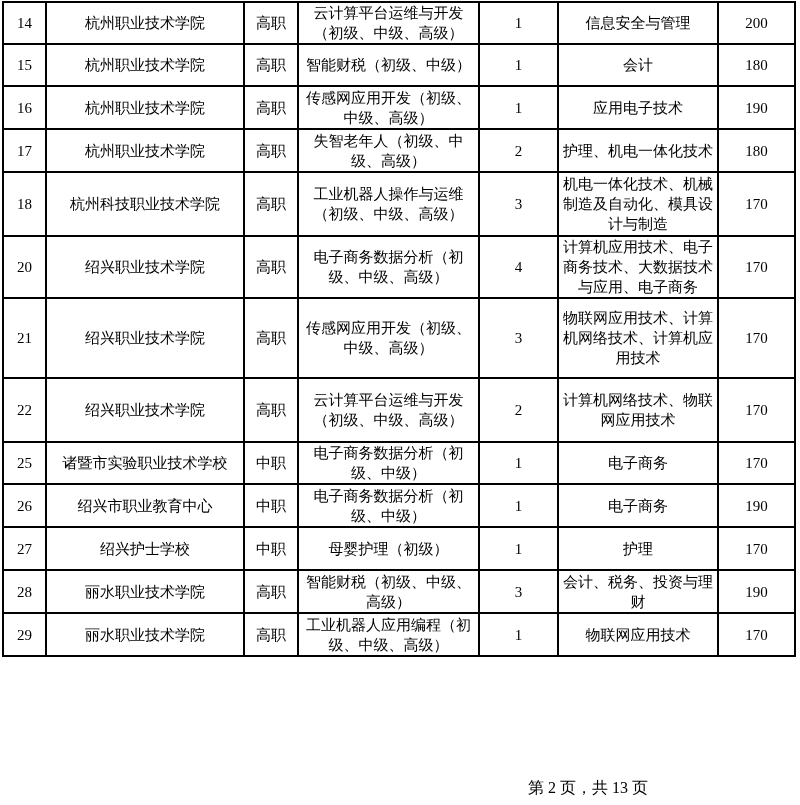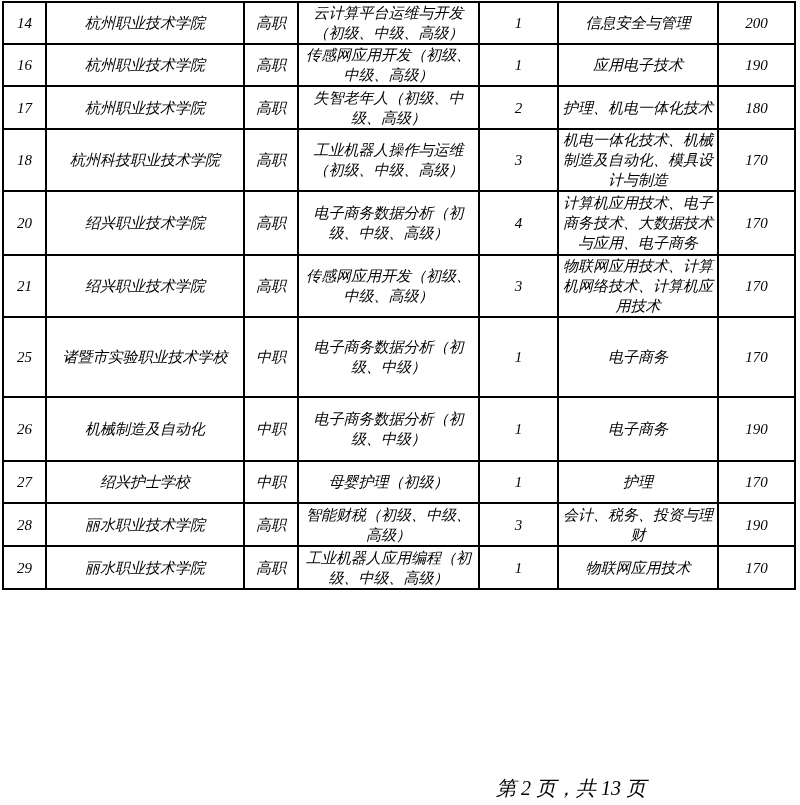--- a/index.html
+++ b/index.html
@@ -7,21 +7,21 @@
     width: 800px; height: 805px;
     background: #ffffff;
     font-family: "Liberation Serif", "DejaVu Serif", serif;
     color: #000000;
     position: relative;
     overflow: hidden;
   }
   .page {
     position: absolute;
     left: 0; top: 0;
-    width: 780px; height: 805px; font-style: italic;
+    width: 780px; height: 805px;
   }
   table.doc-table {
     position: absolute;
     left: 2px; top: 1px;
     width: 792px;
     border-collapse: collapse;
     table-layout: fixed;
   }
   table.doc-table td {
     border: 2px solid #000000;
@@ -49,23 +49,23 @@
   tr:nth-child(9)  td { height: 40px; }
   tr:nth-child(10) td { height: 41px; }
   tr:nth-child(11) td { height: 41px; }
   tr:nth-child(12) td { height: 41px; }
   tr:nth-child(13) td { height: 41px; }
   tr:nth-child(14) td { height: 26px; }
   tr:nth-child(15) td { height: 42px; }
   tr:nth-child(16) td { height: 42px; }
   .page-footer {
     position: absolute;
-    left: 496px;
+    left: 528px;
     top: 778px;
-    font-size: 20px;
+    font-size: 16px;
     line-height: 20px;
     white-space: pre;
   }
 </style>
 </head>
 <body>
 
 <div class="page">
 
   <table class="doc-table">
@@ -82,20 +82,29 @@
         <tr>
           <td>14</td>
           <td class="col-school">杭州职业技术学院</td>
           <td>高职</td>
           <td>云计算平台运维与开发（初级、中级、高级）</td>
           <td>1</td>
           <td>信息安全与管理</td>
           <td>200</td>
         </tr>
         <tr>
+          <td>15</td>
+          <td class="col-school">杭州职业技术学院</td>
+          <td>高职</td>
+          <td>智能财税（初级、中级）</td>
+          <td>1</td>
+          <td>会计</td>
+          <td>180</td>
+        </tr>
+        <tr>
           <td>16</td>
           <td class="col-school">杭州职业技术学院</td>
           <td>高职</td>
           <td>传感网应用开发（初级、中级、高级）</td>
           <td>1</td>
           <td>应用电子技术</td>
           <td>190</td>
         </tr>
         <tr>
           <td>17</td>
@@ -127,31 +136,40 @@
         <tr>
           <td>21</td>
           <td class="col-school">绍兴职业技术学院</td>
           <td>高职</td>
           <td>传感网应用开发（初级、中级、高级）</td>
           <td>3</td>
           <td>物联网应用技术、计算机网络技术、计算机应用技术</td>
           <td>170</td>
         </tr>
         <tr>
+          <td>22</td>
+          <td class="col-school">绍兴职业技术学院</td>
+          <td>高职</td>
+          <td>云计算平台运维与开发（初级、中级、高级）</td>
+          <td>2</td>
+          <td>计算机网络技术、物联网应用技术</td>
+          <td>170</td>
+        </tr>
+        <tr>
           <td>25</td>
           <td class="col-school">诸暨市实验职业技术学校</td>
           <td>中职</td>
           <td>电子商务数据分析（初级、中级）</td>
           <td>1</td>
           <td>电子商务</td>
           <td>170</td>
         </tr>
         <tr>
           <td>26</td>
-          <td class="col-school">机械制造及自动化</td>
+          <td class="col-school">绍兴市职业教育中心</td>
           <td>中职</td>
           <td>电子商务数据分析（初级、中级）</td>
           <td>1</td>
           <td>电子商务</td>
           <td>190</td>
         </tr>
         <tr>
           <td>27</td>
           <td class="col-school">绍兴护士学校</td>
           <td>中职</td>

